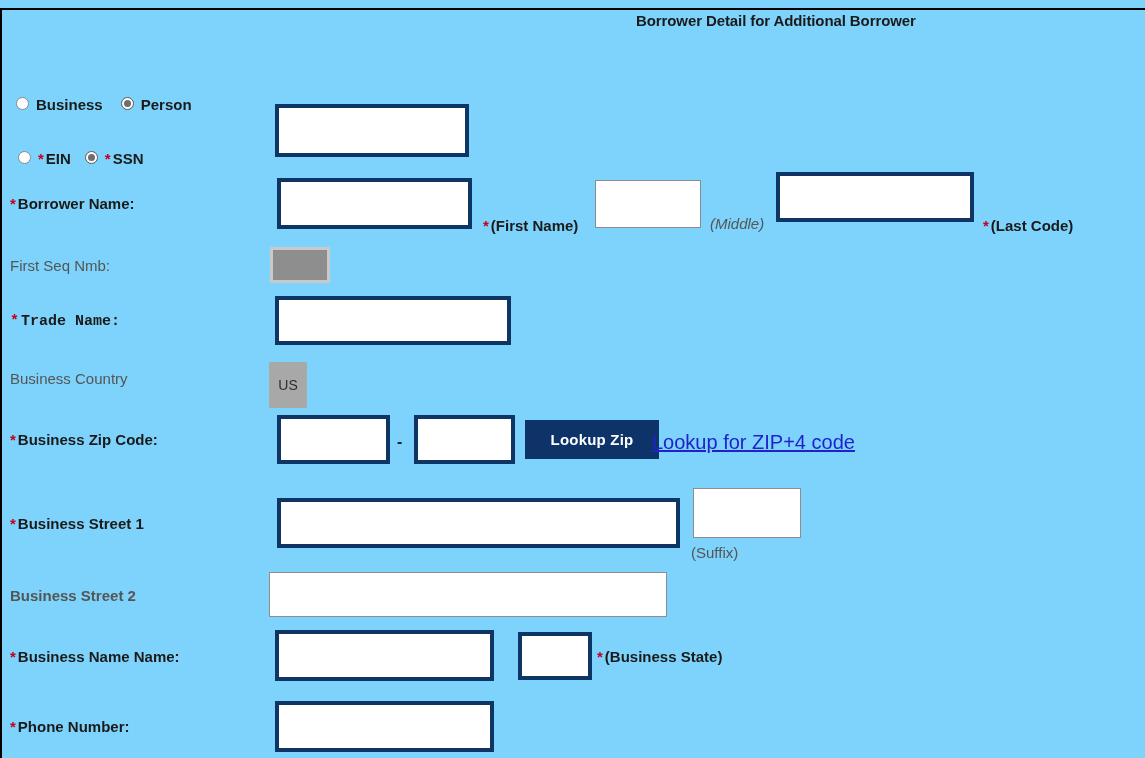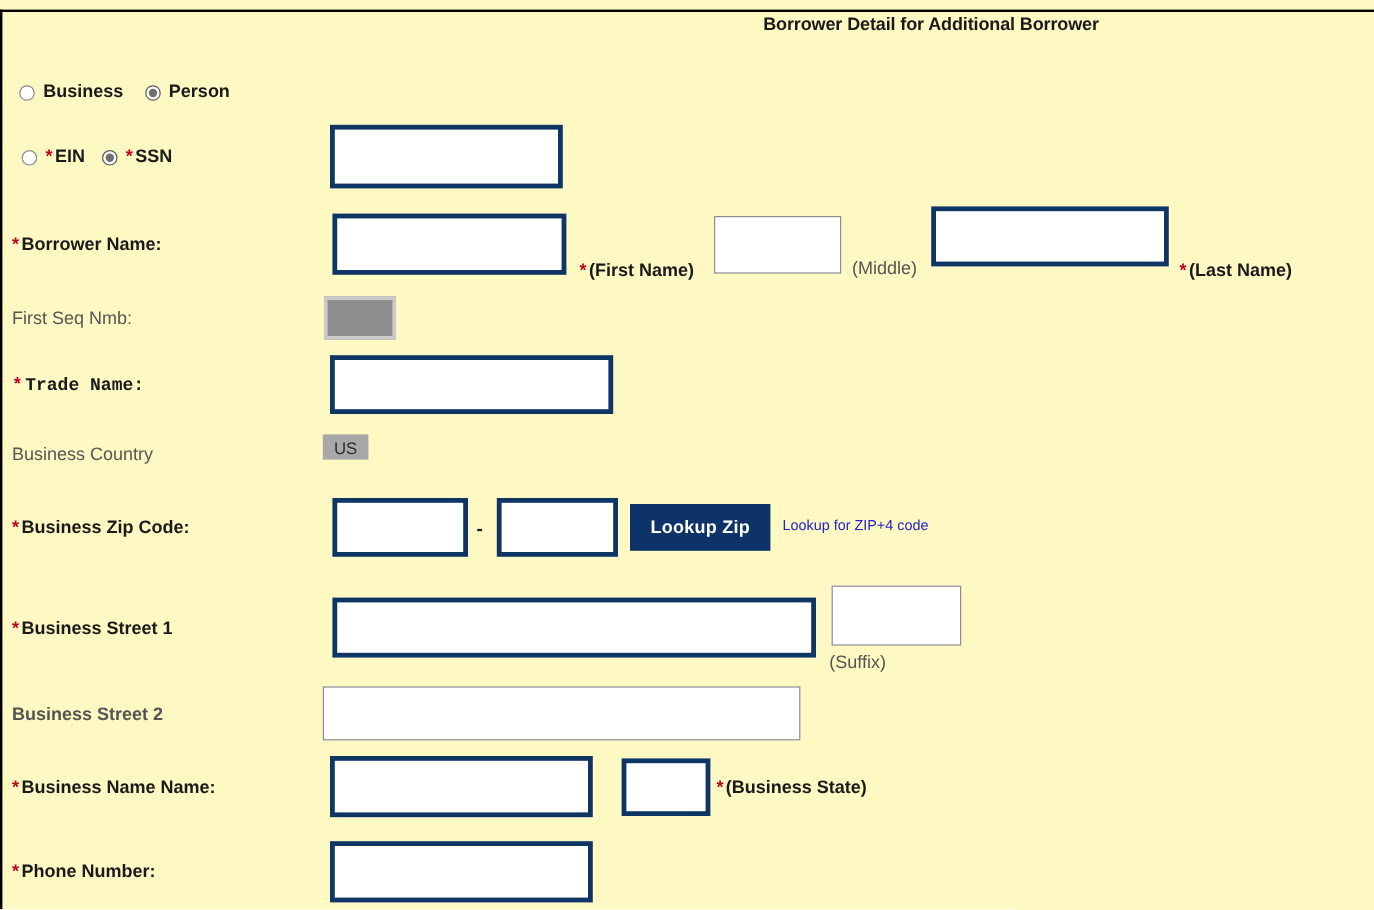--- a/index.html
+++ b/index.html
@@ -5,21 +5,21 @@
   * { box-sizing: border-box; }
   html, body {
     margin: 0; padding: 0;
     background: #ffffff;
     font-family: "Liberation Sans", sans-serif;
   }
   #page {
     position: relative;
     width: 1145px;
     height: 758px;
-    background: #fef9c3;
+    background: #7dd3fc;
     overflow: hidden;
   }
 
   
   .frame-top {
     position: absolute;
     left: 0; top: 8px;
     width: 1145px; height: 2px;
     background: #000000;
   }
@@ -56,21 +56,21 @@
     font-weight: normal;
     color: #555555;
   }
   .star {
     color: #c00020;
     font-weight: bold;
     margin-right: 2px;
   }
 
   
-  .radio-row { position: absolute; display: flex; align-items: flex-end; }
+  .radio-row { position: absolute; display: flex; align-items: flex-start; margin-top: 28px; }
   .radio {
     width: 13px; height: 13px;
     border-radius: 50%;
     border: 1px solid #8a8a8a;
     background: #ffffff;
     display: inline-block;
     position: relative;
     flex: 0 0 auto;
   }
   .radio.checked { border-color: #5a5a5a; }
@@ -140,21 +140,22 @@
     font-weight: bold;
     cursor: pointer;
     padding: 0;
     letter-spacing: 0.2px;
   }
 
   
   .lnk {
     position: absolute;
     color: #2222cc;
-    font-size: 12px;
+    font-size: 20px;
+    text-decoration: underline;
     cursor: pointer;
     white-space: nowrap;
     line-height: 1;
   }
 </style>
 </head>
 <body>
 
 <div id="page">
 
@@ -176,38 +177,38 @@
     <span class="radio checked" style="margin-left:14px;"></span>
     <span class="radio-lbl"><span class="star">*</span><span>SSN</span></span>
   </div>
 
   <input class="fld" style="left: 275px; top: 104px; width: 194px; height: 53px;" value="">
 
   <div class="lbl req" style="left:10px; top:196px;"><span class="star">*</span><span>Borrower Name:</span></div>
   <input class="fld" style="left: 277px; top: 178px; width: 195px; height: 51px;" value="">
   <div class="lbl req" style="left:483px; top:218px;"><span class="star">*</span><span>(First Name)</span></div>
   <input class="fld plain" style="left: 595px; top: 180px; width: 106px; height: 48px;" value="">
-  <div class="lbl opt" style="left:710px; top:216px;">(Middle)</div>
+  <div class="lbl opt" style="left:710px; top:216px;font-style:italic;">(Middle)</div>
   <input class="fld" style="left: 776px; top: 172px; width: 198px; height: 50px;" value="">
-  <div class="lbl req" style="left:983px; top:218px;"><span class="star">*</span><span>(Last Name)</span></div>
+  <div class="lbl req" style="left:983px; top:218px;"><span class="star">*</span><span>(Last Code)</span></div>
 
   <div class="lbl opt" style="left:10px; top:258px;">First Seq Nmb:</div>
   <input class="fld disabled" style="left: 270px; top: 247px; width: 60px; height: 36px;" disabled="" value="">
 
   <div class="lbl req" style="left:10px; top:314px;font-family:Liberation Mono, monospace;"><span class="star">*</span><span>Trade Name:</span></div>
   <input class="fld" style="left: 275px; top: 296px; width: 236px; height: 49px;" value="">
 
   <div class="lbl opt" style="left:10px; top:371px;">Business Country</div>
-  <input class="fld disabled-flat" style="left: 269px; top: 362px; width: 38px; height: 21px;" disabled="" value="US">
+  <input class="fld disabled-flat" style="left: 269px; top: 362px; width: 38px; height: 46px;" disabled="" value="US">
 
   <div class="lbl req" style="left:10px; top:432px;"><span class="star">*</span><span>Business Zip Code:</span></div>
   <input class="fld" style="left: 277px; top: 415px; width: 113px; height: 49px;" value="">
   <div class="dash" style="left:397px; top:434px;">-</div>
   <input class="fld" style="left: 414px; top: 415px; width: 101px; height: 49px;" value="">
-  <button class="btn" style="left:525px; top:420px; width:117px; height:39px;">Lookup Zip</button>
+  <button class="btn" style="left:525px; top:420px; width:134px; height:39px;">Lookup Zip</button>
   <a class="lnk" style="left:652px; top:432px;">Lookup for ZIP+4 code</a>
 
   <div class="lbl req" style="left:10px; top:516px;"><span class="star">*</span><span>Business Street 1</span></div>
   <input class="fld" style="left: 277px; top: 498px; width: 403px; height: 50px;" value="">
   <input class="fld plain" style="left: 693px; top: 488px; width: 108px; height: 50px;" value="">
   <div class="lbl opt" style="left:691px; top:545px;">(Suffix)</div>
 
   <div class="lbl opt" style="left:10px; top:588px;font-weight:bold;">Business Street 2</div>
   <input class="fld plain" style="left: 269px; top: 572px; width: 398px; height: 45px;" value="">
 

